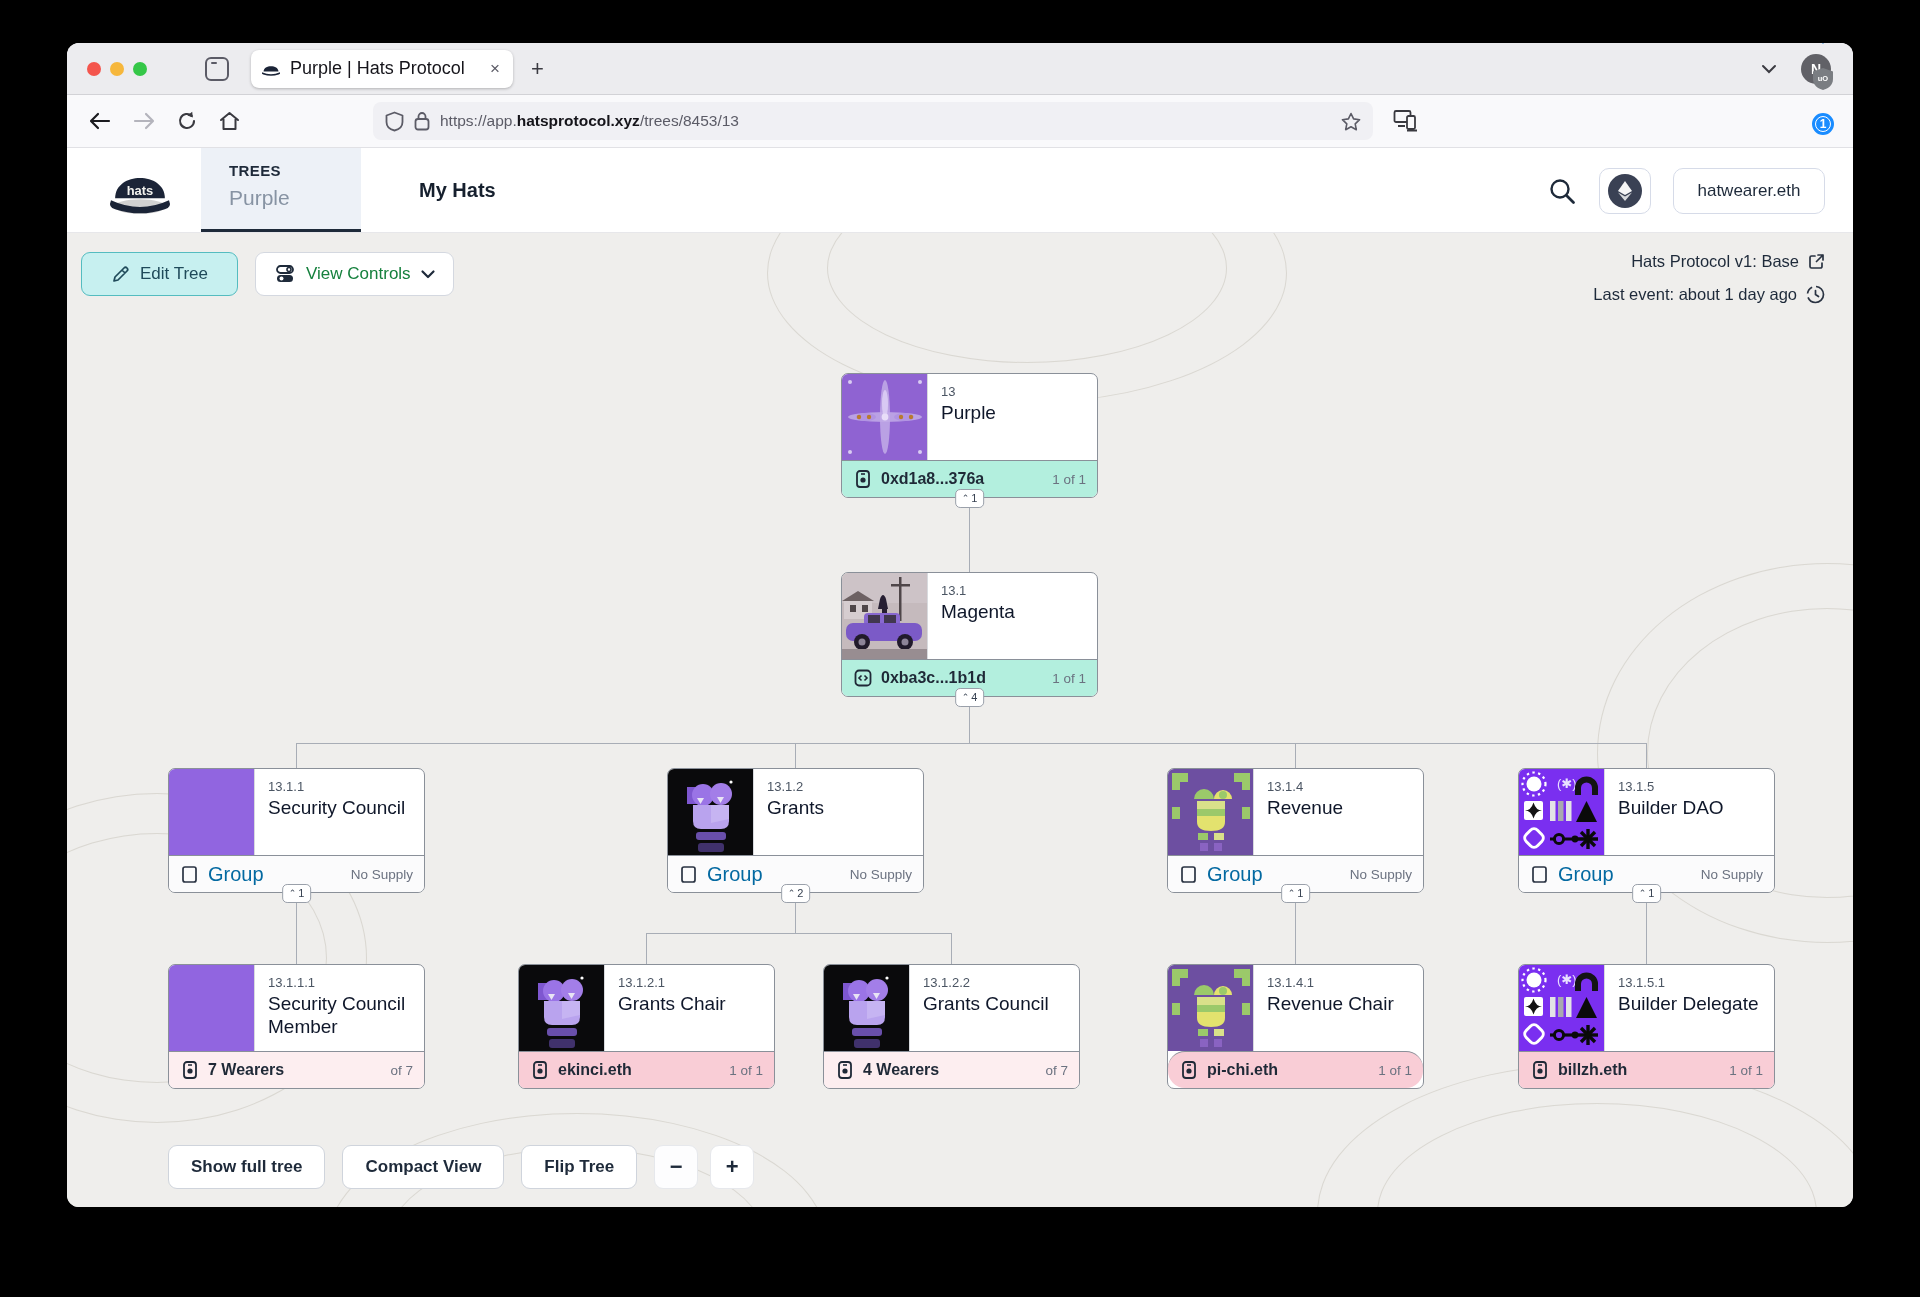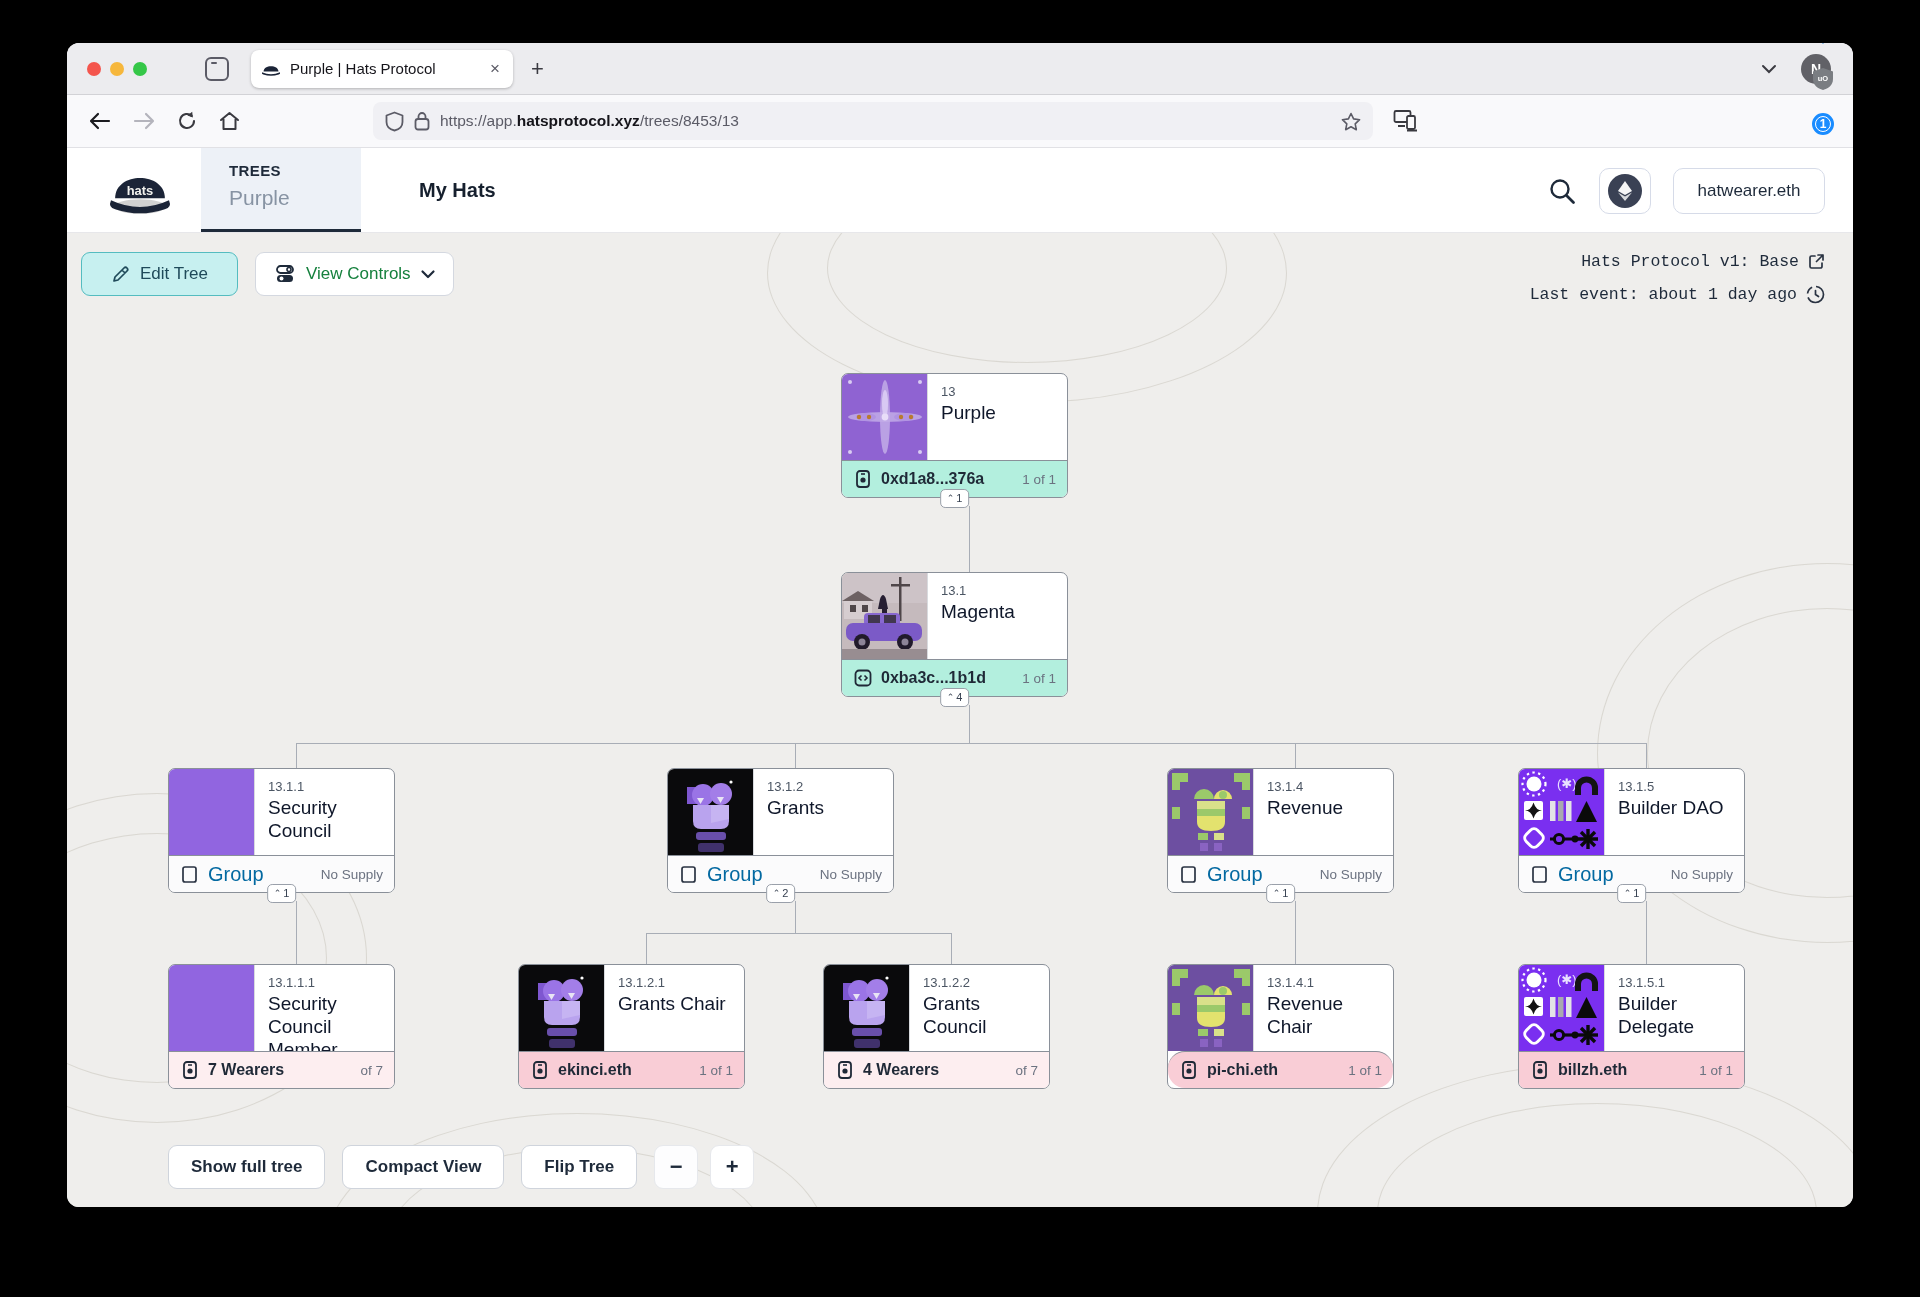--- a/index.html
+++ b/index.html
@@ -8,21 +8,21 @@
   .window { position:absolute; left:67px; top:43px; width:1786px; height:1164px; border-radius:12px; overflow:hidden; background:#fff; display:flex; flex-direction:column; }
 
   
   .tabstrip { height:52px; background:#ececef; display:flex; align-items:center; position:relative; border-bottom:1px solid #d2d2d6; flex:0 0 auto; }
   .traffic { display:flex; gap:9px; margin-left:20px; }
   .light { width:14px; height:14px; border-radius:50%; }
   .light.red{ background:#f4554d; } .light.yellow{ background:#f6b73c; } .light.green{ background:#35c748; }
   .fxview { margin-left:58px; width:24px; height:24px; border:2px solid #5b5b66; border-radius:6px; position:relative; }
   .fxview:before{ content:""; position:absolute; left:4px; right:10px; top:3px; height:2.5px; background:#5b5b66; border-radius:2px; }
   .tab { margin-left:22px; width:262px; height:38px; background:#fff; border-radius:8px; box-shadow:0 1px 3px rgba(0,0,0,.25); display:flex; align-items:center; padding:0 10px; }
-  .tab-title { flex:1; font-size:15px; color:#15141a; margin-left:9px; white-space:nowrap; overflow:hidden; }
+  .tab-title { flex:1; font-size:18px; color:#15141a; margin-left:9px; white-space:nowrap; overflow:hidden; }
   .tab-close { font-size:17px; color:#5b5b66; padding:0 3px; cursor:default; }
   .newtab { font-size:22px; color:#3b3b42; margin-left:18px; }
   .tabstrip-right { position:absolute; right:22px; top:0; height:52px; display:flex; align-items:center; gap:24px; }
   .avatar { width:30px; height:30px; border-radius:50%; background:#616167; color:#fff; font-size:14px; font-weight:bold; display:flex; align-items:center; justify-content:center; }
 
   
   .navbar { height:53px; background:#f9f9fb; display:flex; align-items:center; border-bottom:1px solid #e1e1e5; flex:0 0 auto; position:relative; }
   .nav-left { display:flex; align-items:center; gap:22px; padding-left:22px; }
   .addressbar { position:absolute; left:306px; width:1000px; height:38px; top:7px; background:#f0f0f4; border-radius:8px; display:flex; align-items:center; padding:0 12px; gap:10px; }
   .url { font-size:15.5px; color:#5b5b66; white-space:nowrap; }
@@ -46,26 +46,26 @@
   .eth-circle { width:34px; height:34px; border-radius:50%; background:#3a4154; display:flex; align-items:center; justify-content:center; }
   .wallet-pill { height:46px; min-width:152px; border:1px solid #d6dbe8; border-radius:10px; display:flex; align-items:center; justify-content:center; font-size:17px; color:#1e2a3a; background:#fff; padding:0 18px; }
 
   
   .content { position:relative; flex:1; background:#efeeec; overflow:hidden; }
   .ct { position:absolute; border:1px solid rgba(198,193,183,.5); border-radius:50%; }
 
   .controls-row { position:absolute; left:14px; top:19px; display:flex; gap:17px; }
   .btn-edit { height:44px; padding:0 29px; background:#c7f0f0; border:1.5px solid #54bcc0; border-radius:9px; display:flex; align-items:center; gap:10px; font-size:17px; font-weight:500; color:#1f4a5a; }
   .btn-view { height:44px; padding:0 18px; background:#fff; border:1px solid #d4d8e0; border-radius:9px; display:flex; align-items:center; gap:10px; font-size:17px; font-weight:500; color:#15803d; }
-  .network-info { position:absolute; right:28px; top:12px; text-align:right; font-size:16.5px; color:#1e2a3a;font-family:Liberation Mono, monospace; }
+  .network-info { position:absolute; right:28px; top:12px; text-align:right; font-size:16.5px; color:#1e2a3a; }
   .net-line { display:flex; align-items:center; justify-content:flex-end; gap:9px; height:33px; }
 
   
   .connector { position:absolute; background:#a8adb6; }
-  .card { position:absolute; width:227px; background:#fff; border:1px solid #8a9099; border-radius:7px; }
+  .card { position:absolute; width:257px; background:#fff; border:1px solid #8a9099; border-radius:7px; }
   .card-top { display:flex; height:86px; }
   .hat-img { width:86px; height:86px; flex:0 0 86px; border-right:1px solid #d8dade; border-top-left-radius:6px; overflow:hidden; }
   .hat-img svg { display:block; }
   .card-text { padding:10px 8px 0 13px; overflow:hidden; }
   .hat-id { font-size:13px; color:#4b5563; }
   .hat-name { font-size:19px; color:#0f172a; line-height:1.22; margin-top:2px; }
   .card-footer { height:37px; border-top:1px solid #8a9099; border-radius:0 0 6px 6px; display:flex; align-items:center; padding:0 11px; gap:8px; }
   .card-footer.mint { background:#b3efde; }
   .card-footer.pink { background:#f9cdd6; }
   .card-footer.pinklight { background:#fdeef0; }

